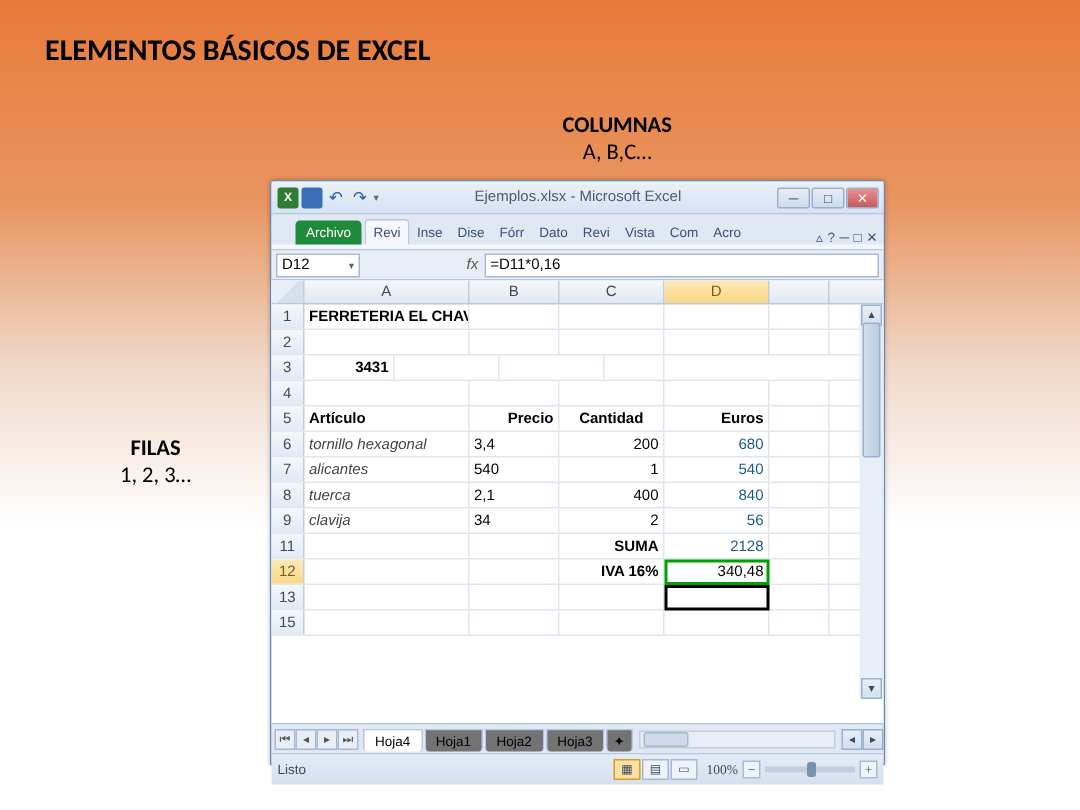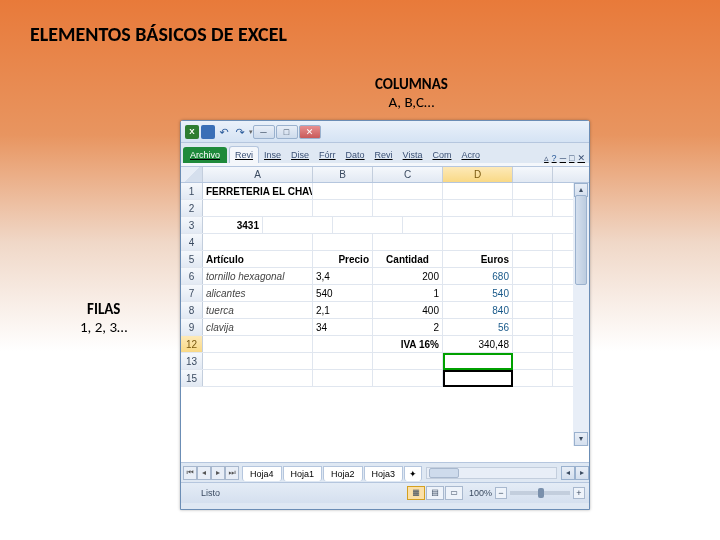--- a/index.html
+++ b/index.html
@@ -7,40 +7,40 @@
     width: 720px; height: 540px;
     background: linear-gradient(to bottom, #e87a3a 0%, #e89560 25%, #f0d8c8 45%, #ffffff 65%, #ffffff 100%);
     font-family: Calibri, Arial, sans-serif;
     position: relative;
     overflow: hidden;
   }
   .slide-title { position:absolute; top:22px; left:30px; font-size:20px; font-weight:bold; color:#000; }
   .col-label { position:absolute; top:75px; left:375px; text-align:center; font-size:15px; }
   .col-label .t1 { font-weight:bold; }
   .row-label { position:absolute; top:290px; left:80px; text-align:center; font-size:15px; }
-  .row-label .t1 { font-weight:bold;margin-top:10px; }
+  .row-label .t1 { font-weight:bold; }
 
   .excel-window {
     position:absolute; top:120px; left:180px; width:410px; height:390px;
     background:#dfe8f3; border:1px solid #6b8db5; border-radius:3px 3px 0 0;
     font-family: "Segoe UI", Tahoma, sans-serif; font-size:10px;
     box-shadow:0 0 3px rgba(0,0,0,0.3);
   }
   .titlebar { height:22px; background:linear-gradient(to bottom,#eaf1fa,#d5e3f4); display:flex; align-items:center; border-bottom:1px solid #b5c6de; }
   .qat { display:flex; gap:2px; padding-left:4px; align-items:center; }
   .qat-ico { width:14px; height:14px; display:inline-block; border-radius:2px; }
   .excel-ico { background:#2e7d32; color:#fff; font-size:8px; font-weight:bold; text-align:center; line-height:14px; }
   .save-ico { background:#3a6fb7; }
   .undo-ico, .redo-ico { color:#2a5a9a; font-size:11px; text-align:center; line-height:14px; }
   .title-text { flex:1; text-align:center; color:#4a5b73; font-size:10px; }
   .win-controls { display:flex; gap:1px; padding-right:3px; }
   .win-btn { width:22px; height:14px; background:linear-gradient(to bottom,#e8eef7,#cedbec); border:1px solid #9ab1ce; border-radius:2px; font-size:9px; text-align:center; line-height:12px; color:#3a4a60; cursor:pointer; }
   .win-btn.close { background:linear-gradient(to bottom,#e89090,#c85a5a); color:#fff; }
 
-  .ribbon-tabs { height:20px; display:flex; align-items:flex-end; padding-left:2px; background:#dfe8f3; font-size:9px;text-decoration:underline; }
+  .ribbon-tabs { height:20px; display:flex; align-items:flex-end; padding-left:16px; background:#dfe8f3; font-size:9px; }
   .file-tab { background:#1f8a3b; color:#fff; padding:3px 7px; border-radius:3px 3px 0 0; margin-right:2px; cursor:pointer; }
   .rtab { padding:3px 5px; color:#3a5075; cursor:pointer; }
   .rtab.active { background:#f4f7fb; border:1px solid #b5c6de; border-bottom:none; border-radius:3px 3px 0 0; }
   .help-area { margin-left:auto; padding-right:4px; display:flex; gap:3px; align-items:center; color:#3a5075; }
 
   .ribbon-collapsed { height:4px; background:#f4f7fb; border-bottom:1px solid #b5c6de; }
 
   .formula-bar { height:20px; background:#e8eef7; border-bottom:1px solid #b5c6de; display:flex; align-items:center; font-size:10px; }
   .name-box { width:56px; height:16px; background:#fff; border:1px solid #a8b8ce; margin:0 3px; padding:0 3px; display:flex; align-items:center; justify-content:space-between; }
   .name-box .dd { color:#666; font-size:7px; }
@@ -66,30 +66,30 @@
   .formula-val { color:#1a5a8a; }
   .selected-cell { border:2px solid #000; position:absolute; background:transparent; pointer-events:none; }
   .green-border { border:2px solid #00a000; position:absolute; background:transparent; pointer-events:none; }
   .vscroll { position:absolute; right:0; top:16px; bottom:16px; width:16px; background:#e8eef7; }
   .scroll-thumb-v { position:absolute; top:12px; left:2px; width:12px; height:90px; background:linear-gradient(to right,#d4dfee,#bcccdf); border:1px solid #9ab1ce; border-radius:2px; }
   .scroll-btn { width:14px; height:14px; background:linear-gradient(to bottom,#e8eef7,#d4dfee); border:1px solid #9ab1ce; font-size:8px; text-align:center; line-height:12px; color:#3a4a60; }
 
   .sheet-tabs { height:20px; background:#dfe8f3; display:flex; align-items:center; font-size:9px; border-bottom:1px solid #b5c6de; }
   .nav-btns { display:flex; padding:0 2px; }
   .nav-btn { width:14px; height:14px; border:1px solid #a8b8ce; background:#e8eef7; text-align:center; line-height:12px; color:#555; cursor:pointer; font-size:8px;}
-  .stab { padding:2px 7px; background:#ffffff; border:1px solid #b5c6de; border-bottom:none; margin-left:1px; cursor:pointer; border-radius:0 0 3px 3px; transform:translateY(1px);}
+  .stab { padding:2px 7px; background:#737373; border:1px solid #b5c6de; border-bottom:none; margin-left:1px; cursor:pointer; border-radius:0 0 3px 3px; transform:translateY(1px);}
   .stab.active { background:#fff; font-weight:normal; }
   .sheet-scroll { flex:1; margin:0 4px; height:12px; background:#e8eef7; border:1px solid #c3cedd; position:relative; }
 
   .statusbar { height:20px; background:linear-gradient(to bottom,#e4ecf6,#d5e0ef); display:flex; align-items:center; font-size:9px; padding:0 4px; color:#3a4a60;}
-  .status-left { flex:1;margin-left:16px; }
+  .status-left { flex:1; }
   .view-btns { display:flex; gap:1px; margin-right:6px;}
   .vbtn { width:18px; height:14px; border:1px solid #a8b8ce; background:#eef3fa; cursor:pointer; font-size:8px; text-align:center; line-height:12px;}
   .vbtn.active { background:#fbe0a8; border-color:#d4a020;}
-  .zoom { display:flex; align-items:center; gap:3px;}
+  .zoom { display:flex; align-items:center; gap:3px;font-family:Liberation Serif, serif;}
   .zoom-slider { width:60px; height:4px; background:#c3cedd; position:relative;}
   .zoom-slider::after { content:''; position:absolute; left:28px; top:-3px; width:6px; height:10px; background:#7a90ac; border-radius:2px;}
   .zoom-btn { width:12px; height:12px; border:1px solid #a8b8ce; background:#eef3fa; text-align:center; line-height:10px; cursor:pointer;}
 </style>
 </head>
 <body>
 
 <div class="slide-title">ELEMENTOS BÁSICOS DE EXCEL</div>
 
 <div class="col-label">
@@ -105,20 +105,21 @@
 <div class="excel-window">
 
   <div class="titlebar">
     <div class="qat">
       <span class="qat-ico excel-ico">X</span>
       <span class="qat-ico save-ico"></span>
       <span class="qat-ico undo-ico">↶</span>
       <span class="qat-ico redo-ico">↷</span>
       <span style="font-size:7px;color:#666;">▾</span>
     </div>
+    <div class="title-text">Ejemplos.xlsx - Microsoft Excel</div>
     <div class="win-controls">
       <div class="win-btn">─</div>
       <div class="win-btn">□</div>
       <div class="win-btn close">✕</div>
     </div>
   </div>
 
   <div class="ribbon-tabs">
     <div class="file-tab">Archivo</div>
     <div class="rtab active">Revi</div>
@@ -133,20 +134,31 @@
     <div class="help-area">
       <span>▵</span>
       <span style="color:#2a5a9a;">?</span>
       <span>─</span>
       <span>□</span>
       <span>✕</span>
     </div>
   </div>
   <div class="ribbon-collapsed"></div>
 
+  <div class="formula-bar">
+    <div class="name-box">
+      <span>D12</span>
+      <span class="dd">▾</span>
+    </div>
+    <div class="fb-mid"></div>
+    <span class="fx">fx</span>
+    <div class="formula-input">
+      <span>=D11*0,16</span>
+    </div>
+  </div>
 
   <div class="grid-area">
     <div class="col-headers">
       <div class="corner"></div>
       <div class="ch A">A</div>
       <div class="ch B">B</div>
       <div class="ch C">C</div>
       <div class="ch D">D</div>
       <div class="ch E"></div>
     </div>
@@ -216,20 +228,28 @@
         </div>
         <div class="row">
           <div class="rh">9</div>
           <div class="cell A italic">clavija</div>
           <div class="cell B">34</div>
           <div class="cell C">2</div>
           <div class="cell D formula-val">56</div>
           <div class="cell E"></div>
         </div>
         <div class="row">
+          <div class="rh">11</div>
+          <div class="cell A"></div>
+          <div class="cell B"></div>
+          <div class="cell C bold" style="text-align: right;">SUMA</div>
+          <div class="cell D formula-val">2128</div>
+          <div class="cell E"></div>
+        </div>
+        <div class="row">
           <div class="rh sel">12</div>
           <div class="cell A"></div>
           <div class="cell B"></div>
           <div class="cell C bold" style="text-align: right;">IVA 16%</div>
           <div class="cell D">340,48</div>
           <div class="cell E"></div>
         </div>
         <div class="row">
           <div class="rh">13</div>
           <div class="cell A"></div>

